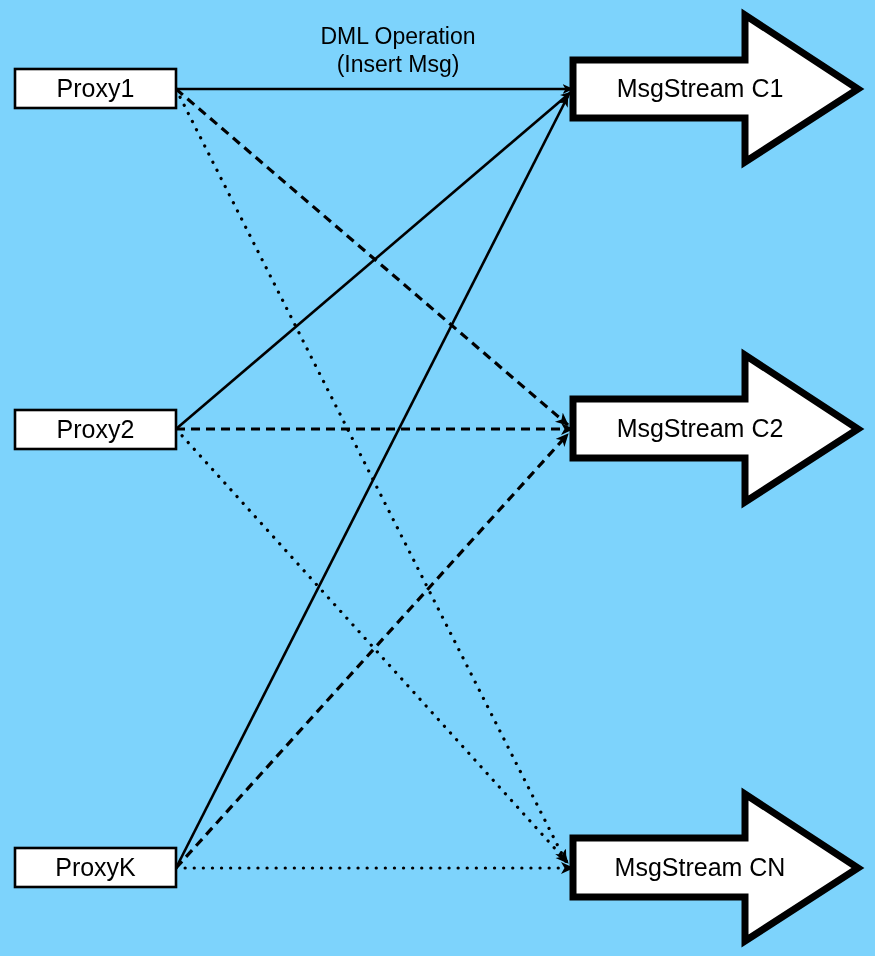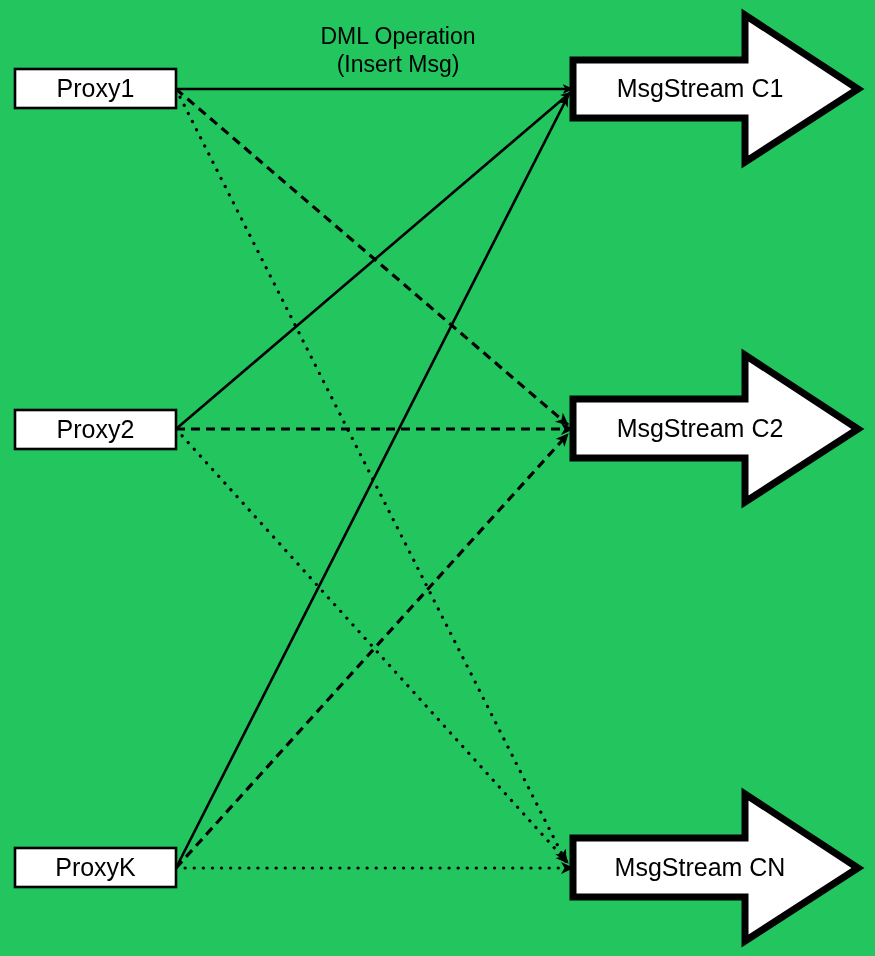--- a/index.html
+++ b/index.html
@@ -11,21 +11,21 @@
   body {
     font-family: "Liberation Sans", sans-serif;
     width: 875px;
     height: 956px;
     overflow: hidden;
   }
   #diagram-root {
     position: relative;
     width: 875px;
     height: 956px;
-    background: #22c55e;
+    background: #7dd3fc;
   }
   svg#diagram-svg {
     position: absolute;
     top: 0;
     left: 0;
     width: 875px;
     height: 956px;
     display: block;
   }
   text {

